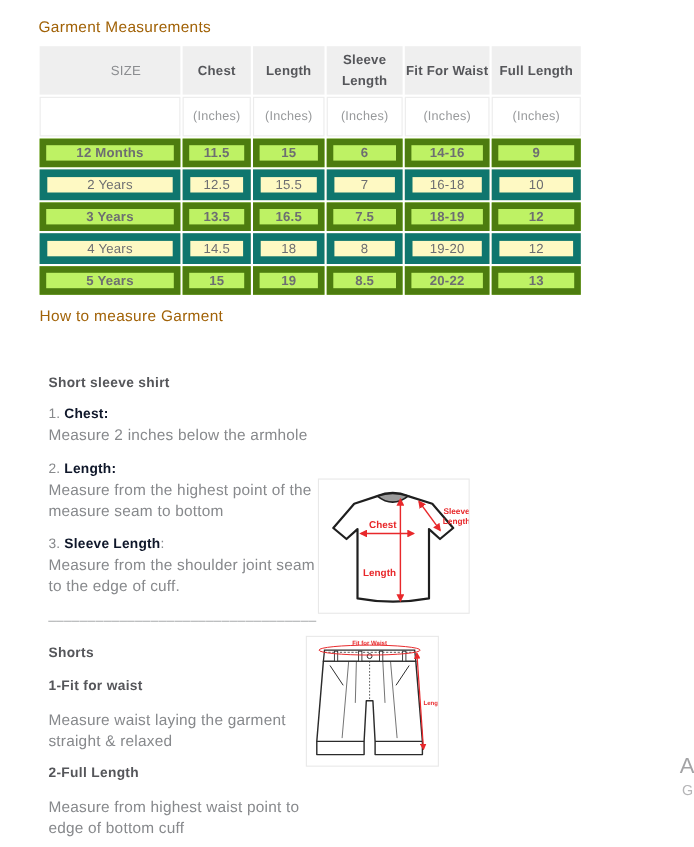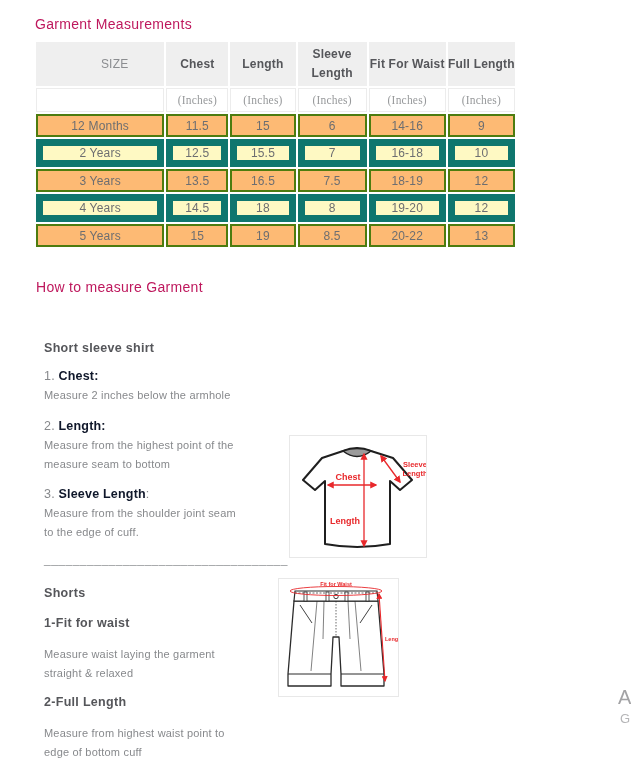--- a/index.html
+++ b/index.html
@@ -9,21 +9,21 @@
     overflow: hidden;
     background: #ffffff;
     font-family: "Liberation Sans", sans-serif;
     color: #6d6e71;
   }
   .abs { position: absolute; }
 
   
   .page-title, .howto-title {
     font-size: 14px;
-    color: #be185d;
+    color: #a16207;
     letter-spacing: 0.3px;
   }
 
   
   .size-table {
     border-collapse: separate;
     border-spacing: 2px;
     table-layout: fixed;
     width: 483px;
     font-size: 12px;
@@ -41,35 +41,34 @@
     line-height: 1.55;
   }
   .size-table .hdr-row th.size-col {
     font-weight: normal;
     color: #8b8d90;
     padding-left: 29px;
   }
   .size-table .units-row td {
     background: #ffffff;
     border: 1px solid #ececec;
-    height: 24px;
+    height: 36px;
     color: #97999b;
     font-size: 11.5px;
-    font-family: Liberation Serif, serif;
   }
   .size-table .units-row td.size-col { border: 1px solid #ececec; }
   .size-table .data-row td { height: 23px; color: #6d6e71; }
-  .size-table .data-row.gray td { background: #fdba74; border: 2px solid #4d7c0f; }
+  .size-table .data-row.gray td { background: #bef264; border: 6px solid #4d7c0f; font-weight: bold; }
   .size-table .data-row.white td { background: #fef9c3; border: 7px solid #0f766e; }
 
   
   .sec-heading { font-size: 12.5px; font-weight: bold; color: #55565a; letter-spacing: 0.3px; }
   .item-label { font-size: 12.5px; letter-spacing: 0.2px; color: #87898c; }
   .item-label b { color: #0f172a; }
-  .desc-line { font-size: 11px; color: #87898c; letter-spacing: 0.2px; line-height: 19px; }
+  .desc-line { font-size: 14px; color: #87898c; letter-spacing: 0.2px; line-height: 19px; }
   .divider-line { font-size: 12px; color: #9a9c9e; letter-spacing: 0.5px; white-space: nowrap; }
 
   
   .diagram-box { border: 1px solid #e8e8e8; background: #fff; }
 
   
   .clip-a { font-size: 20px; color: #a3a3a5; }
   .clip-g { font-size: 13px; color: #b5b5b7; }
 
   svg text.red-lbl { fill: #e8282b; font-family: "Liberation Sans", sans-serif; font-weight: bold; }
@@ -80,21 +79,21 @@
 <div class="abs page-title" style="left:35px; top:16px;">Garment Measurements</div>
 
 <table class="abs size-table" style="left:34px; top:40px;">
   <tbody>
       <tr class="hdr-row">
     <th class="size-col" style="width:128px;">SIZE</th>
     <th style="width:62px;">Chest</th>
     <th style="width:65px;">Length</th>
     <th style="width:69px;">Sleeve Length</th>
     <th style="width:77px;">Fit For Waist</th>
-    <th style="width:67px;">Full Length</th>
+    <th style="width:81px;">Full Length</th>
   </tr>
   <tr class="units-row">
     <td class="size-col"></td>
     <td>(Inches)</td>
     <td>(Inches)</td>
     <td>(Inches)</td>
     <td>(Inches)</td>
     <td>(Inches)</td>
   </tr>
   <tr class="data-row gray">

